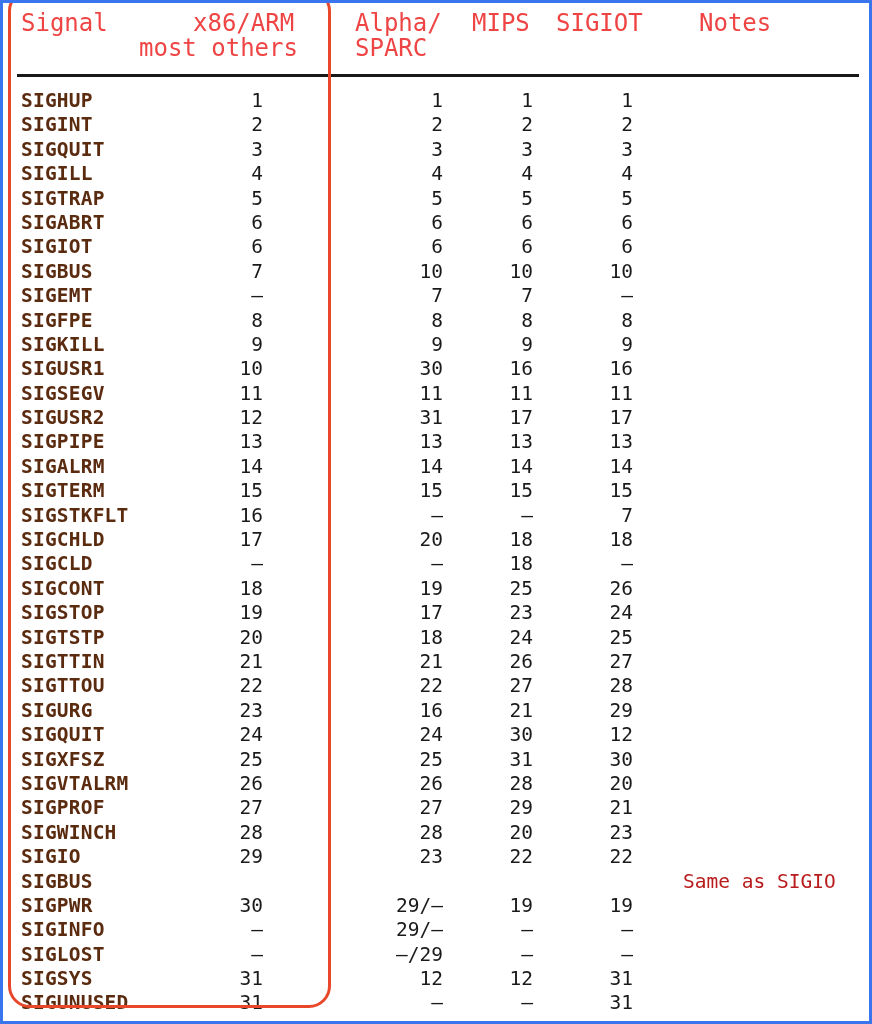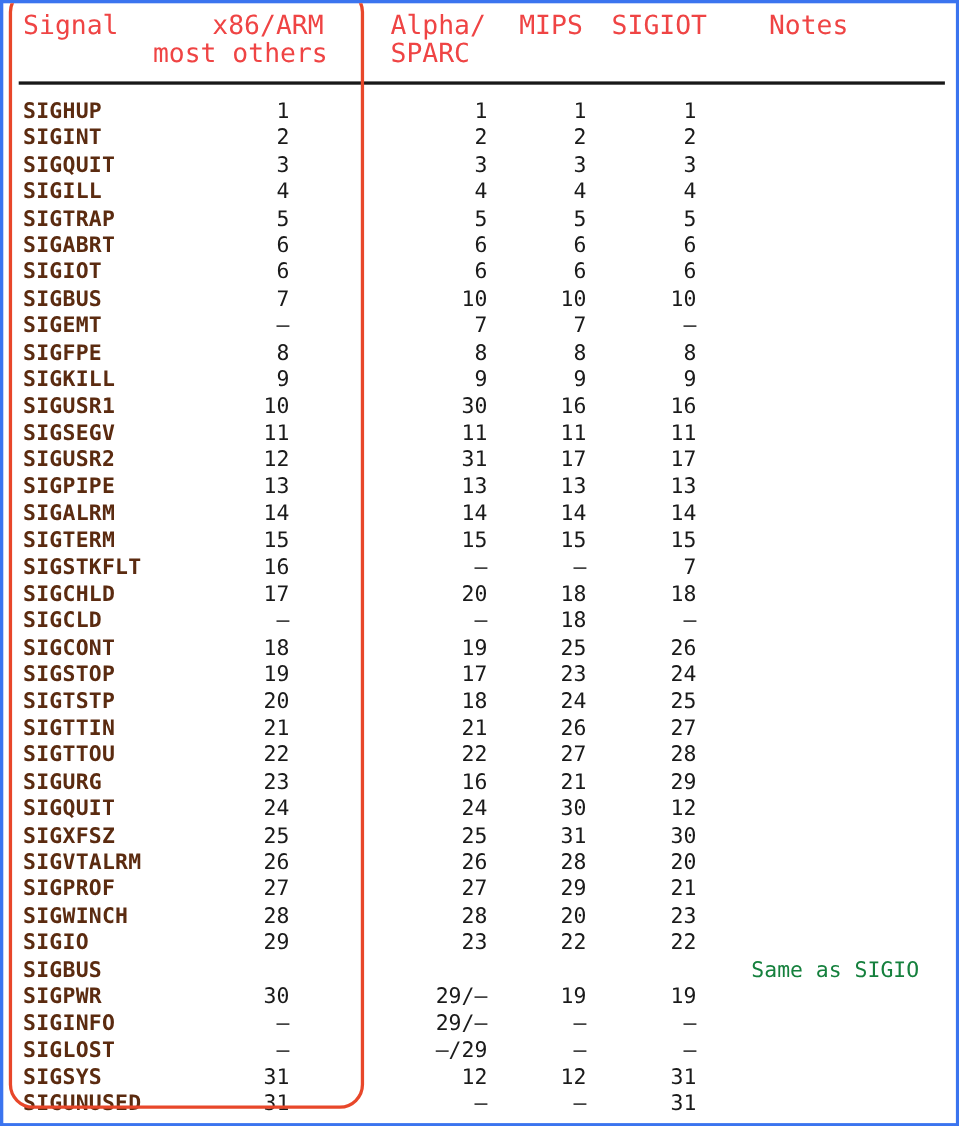--- a/index.html
+++ b/index.html
@@ -108,21 +108,21 @@
   .c-num {
     color: #1a1a1a;
     text-align: right;
   }
   .c-x86    { left: 150px;  width: 110px; }
   .c-alpha  { left: 330px;  width: 110px; }
   .c-mips   { left: 440px;  width: 90px;  }
   .c-parisc { left: 530px;  width: 100px; }
   .c-notes  {
     left: 680px;
-    color: #15803d;
+    color: #b91c1c;
     text-align: left;
   }
 </style>
 </head>
 <body>
 
 <div id="page">
 
   <div id="table-area">
 

